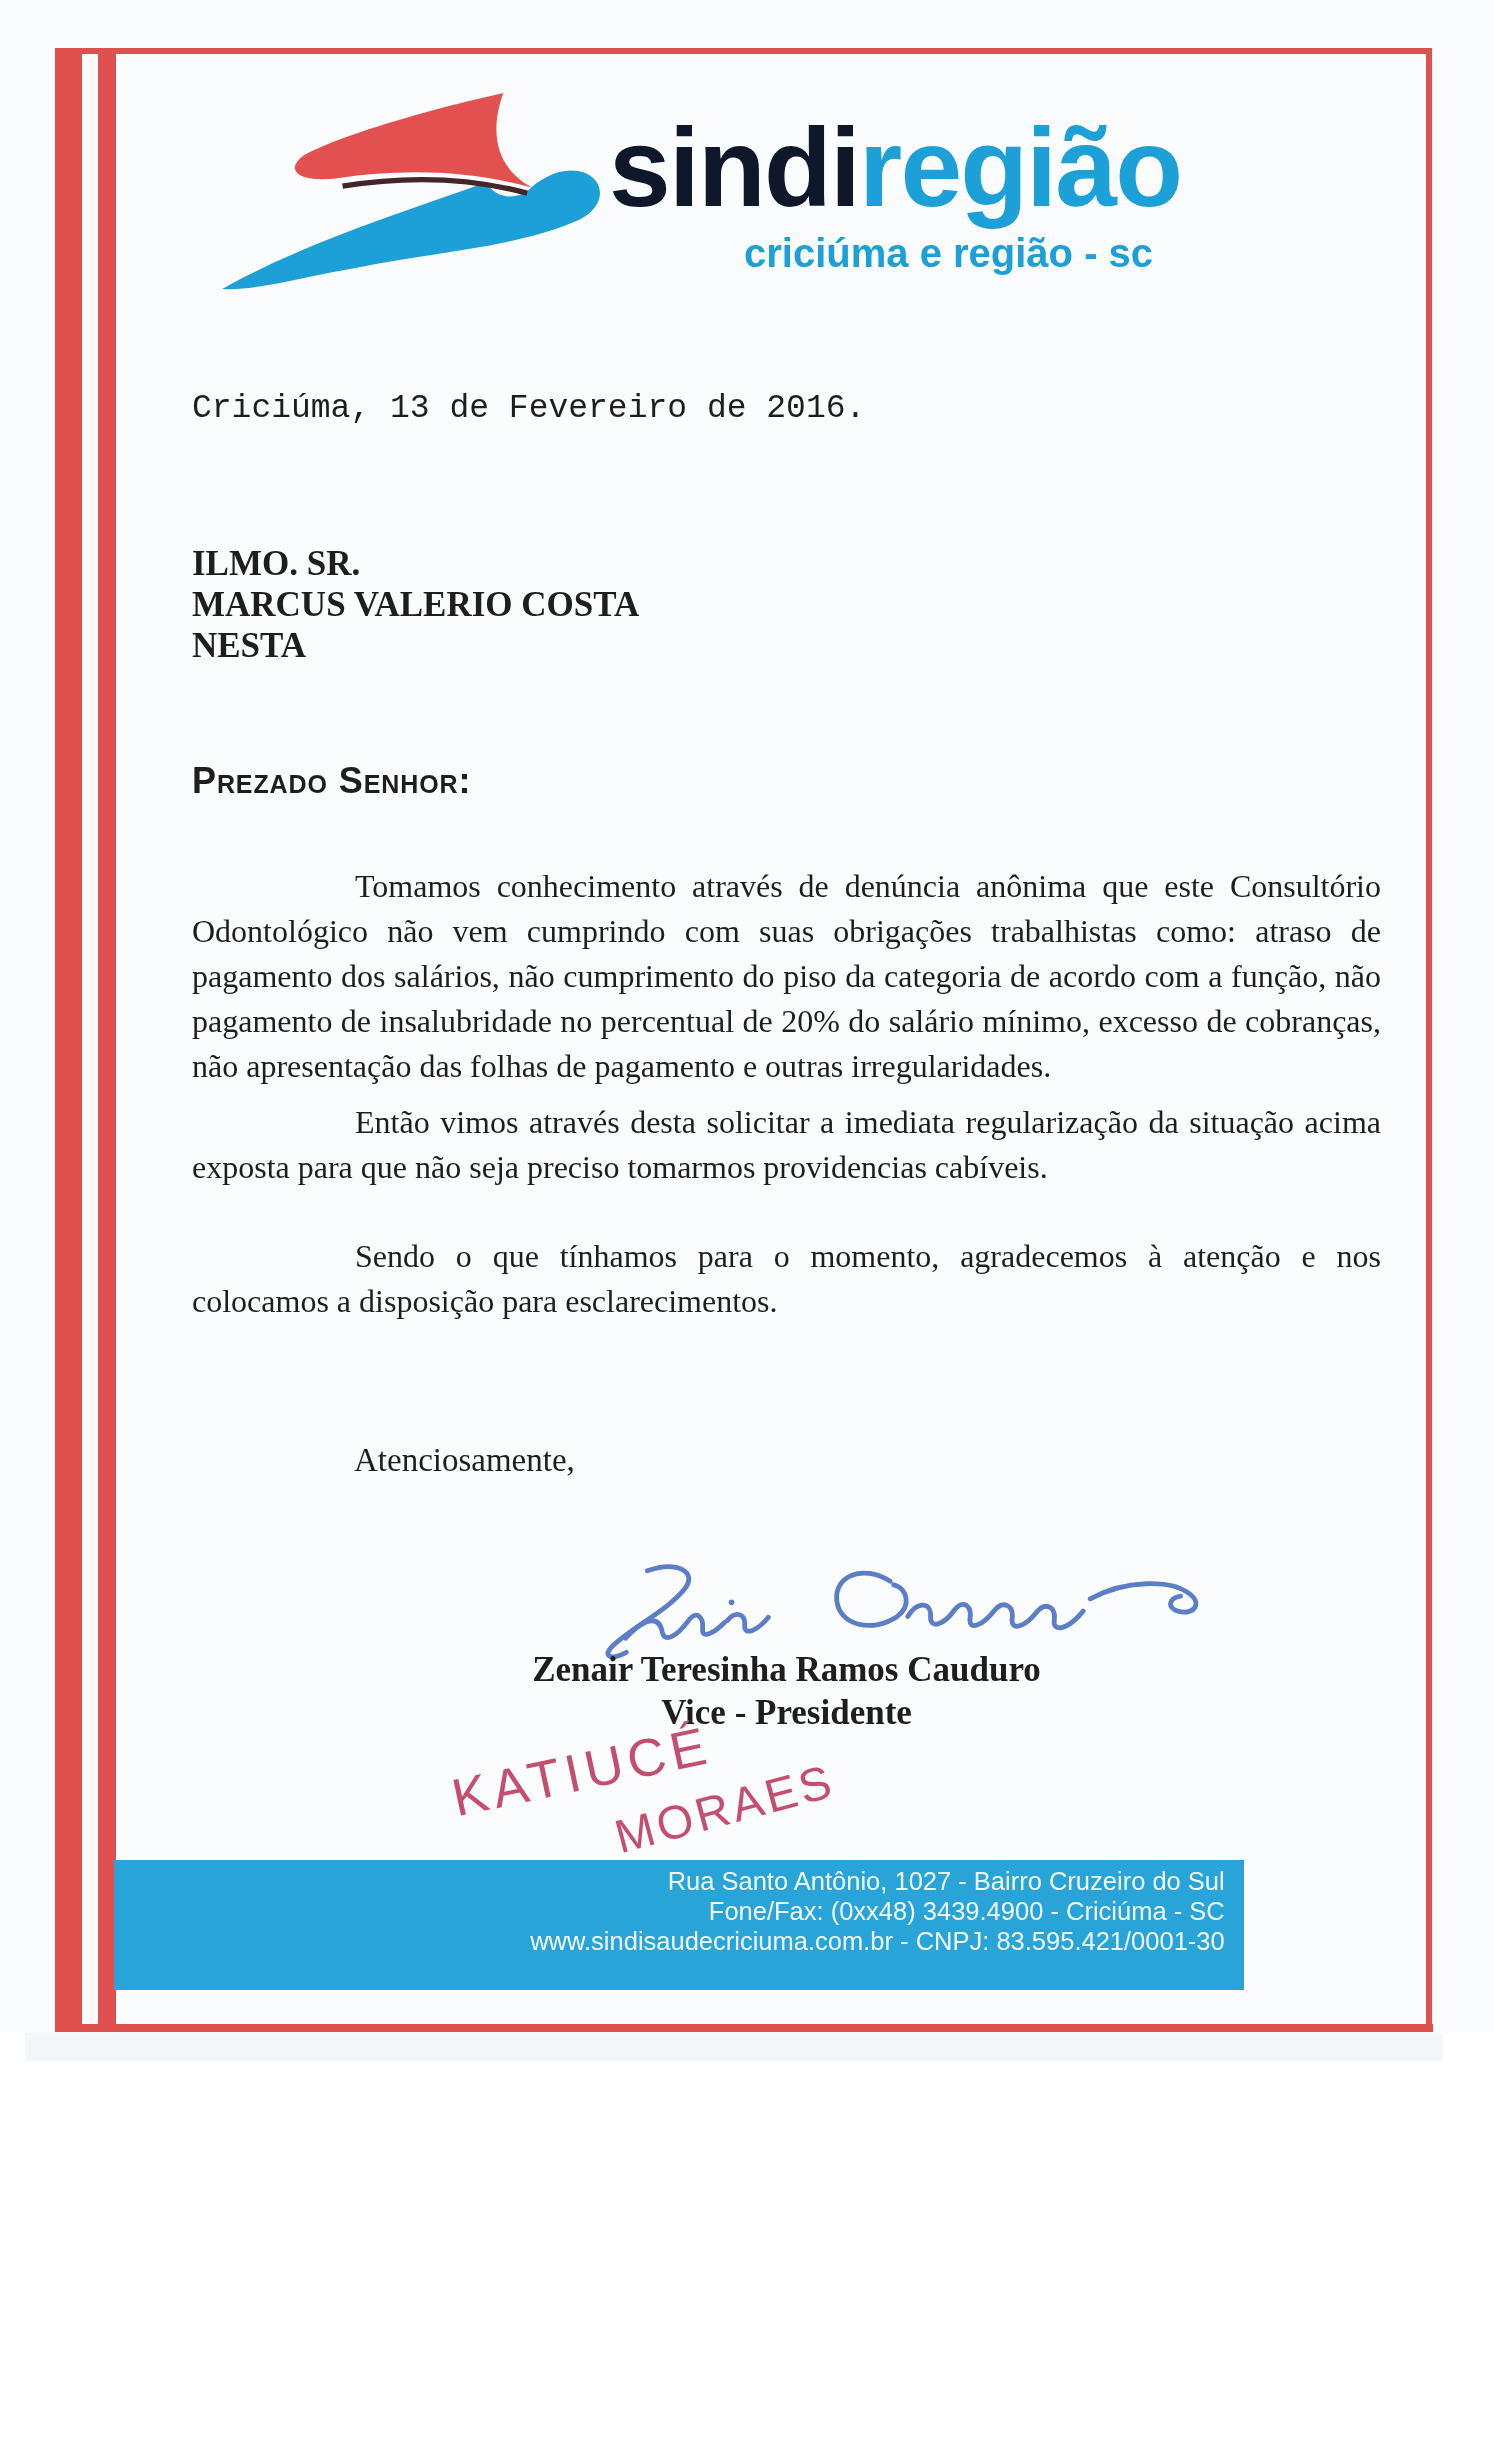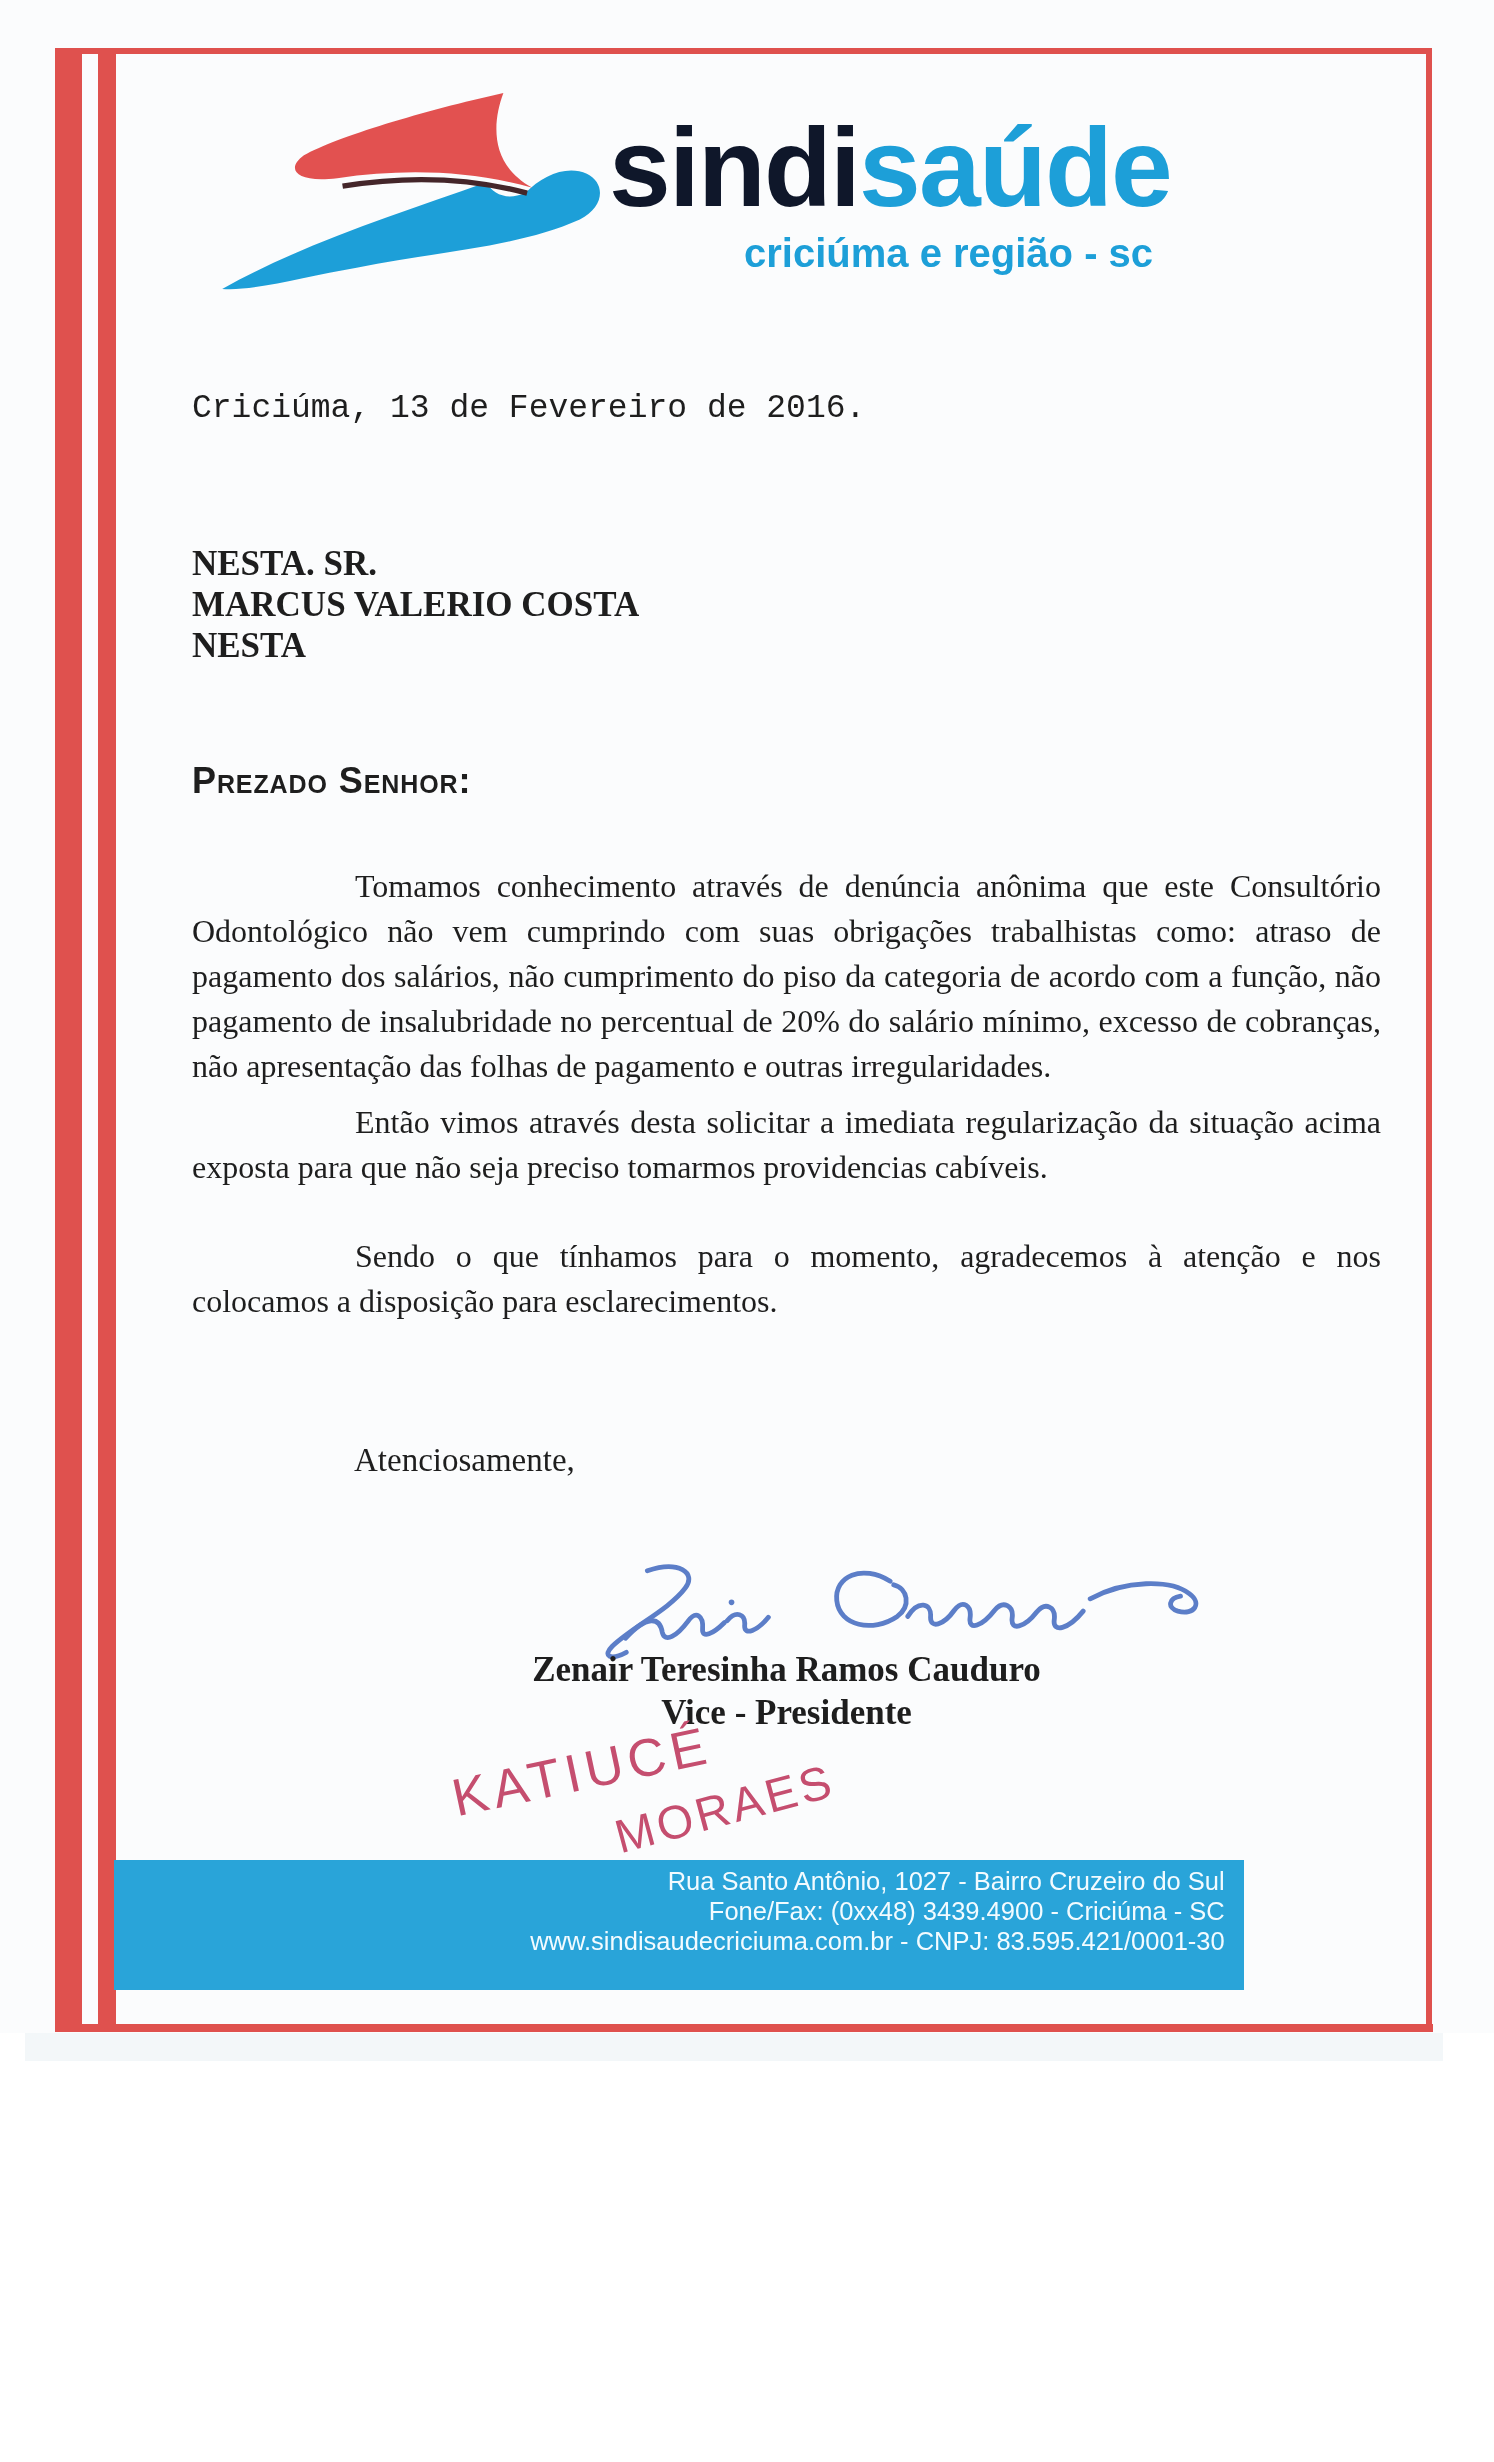--- a/index.html
+++ b/index.html
@@ -71,27 +71,27 @@
 
   <path fill="none" stroke="#44262a" stroke-width="6" d="M 152 116 C 226 104, 295 106, 362 124"></path>
 
   <path fill="#e25150" d="M 335 10
     C 245 30, 145 60, 108 81
     C 86 97, 100 113, 146 107
     C 222 96, 296 98, 368 118
     C 320 92, 322 45, 335 10 Z"></path>
 </svg>
 
-<div class="abs brand"><span class="red-part">sindi</span><span class="blue-part">saúde</span></div>
+<div class="abs brand"><span class="red-part">sindi</span><span class="blue-part">região</span></div>
 <div class="abs brand-sub">criciúma e região - sc</div>
 
 <div class="abs date">Criciúma, 13 de Fevereiro de 2016.</div>
 
 <div class="abs recipient">
-  <div>NESTA. SR.</div>
+  <div>ILMO. SR.</div>
   <div>MARCUS VALERIO COSTA</div>
   <div>NESTA</div>
 </div>
 
 <div class="abs salutation">Prezado Senhor:</div>
 
 <div class="abs body-text">
   <p class="p1">Tomamos conhecimento através de denúncia anônima que este Consultório Odontológico não vem cumprindo com suas obrigações trabalhistas como: atraso de pagamento dos salários, não cumprimento do piso da categoria de acordo com a função, não pagamento de insalubridade no percentual de 20% do salário mínimo, excesso de cobranças, não apresentação das folhas de pagamento e outras irregularidades.</p>
   <p class="p2">Então vimos através desta solicitar a imediata regularização da situação acima exposta para que não seja preciso tomarmos providencias cabíveis.</p>
   <p class="p3">Sendo o que tínhamos para o momento, agradecemos à atenção e nos colocamos a disposição para esclarecimentos.</p>

